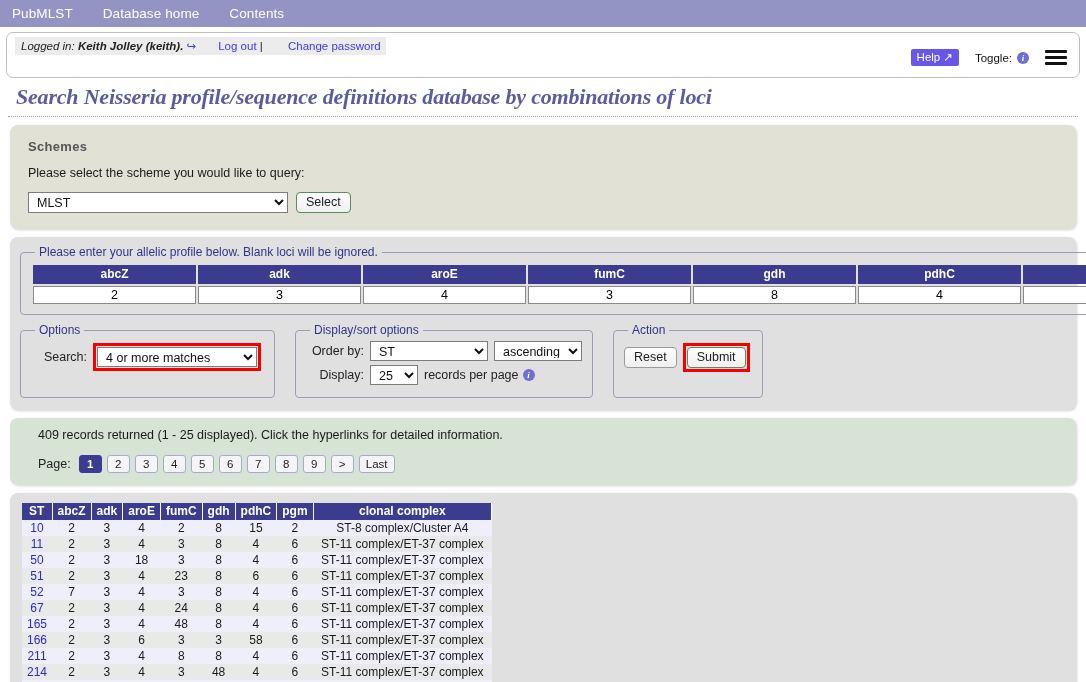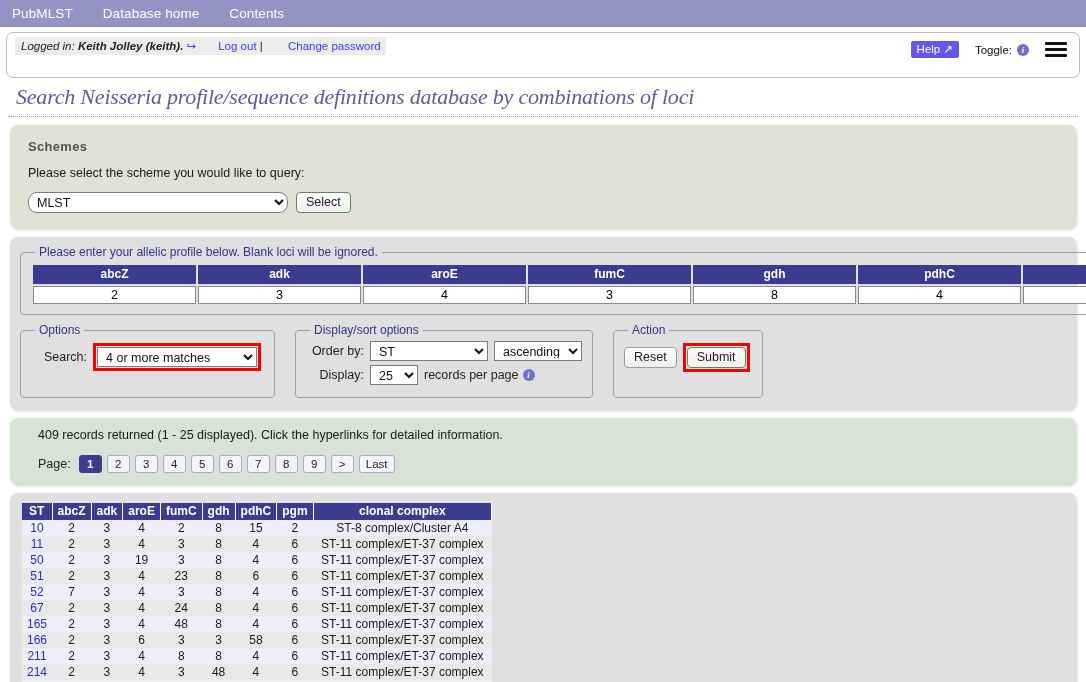--- a/index.html
+++ b/index.html
@@ -59,21 +59,21 @@
   }
   .login-left b { font-style: italic; }
   .login-left a {
     color: #3a3af0;
     text-decoration: none;
     font-style: normal;
     margin-left: 22px;
   }
   .login-right {
     display: flex;
-    margin-top: 8px;
+    margin-top: 16px;
     gap: 16px;
   }
   .help-btn {
     background: #6657e8;
     color: #ffffff;
     font-size: 11.5px;
     padding: 1px 6px 2px 6px;
     border-radius: 2px;
     display: inline-flex;
     align-items: center;
@@ -113,21 +113,21 @@
     display: block;
     height: 3px;
     background: #111;
     border-radius: 1px;
   }
 
   
   .page-title {
     font-family: "Liberation Serif", "DejaVu Serif", serif;
     font-style: italic;
-    font-weight: normal;
+    font-weight: bold;
     font-size: 22px;
     color: #5b5b9e;
     padding: 4px 0 6px 8px;
     border-bottom: 1px dotted #9a9ac4;
     margin: 2px 2px 0 2px;
     letter-spacing: -0.2px;
   }
 
   
   .box {
@@ -185,21 +185,21 @@
     border-radius: 4px;
     padding: 2px 9px 3px 9px;
     color: #222;
     cursor: pointer;
   }
   .btn-green {
     border-color: #5b8a5b;
   }
 
   .scheme-row { display: flex; align-items: center; gap: 8px; }
-  #scheme-select { width: 260px; height: 21px; border-radius: 9px; }
+  #scheme-select { width: 260px; height: 21px; }
 
   
   fieldset.fs {
     border: 1px solid #9c9cb8;
     border-radius: 4px;
     margin: 0;
     padding: 4px 10px 8px 10px;
     box-sizing: border-box;
   }
   fieldset.fs > legend {
@@ -506,21 +506,21 @@
             <td>3</td>
             <td>8</td>
             <td>4</td>
             <td>6</td>
             <td class="cc">ST-11 complex/ET-37 complex</td>
           </tr>
           <tr class="odd">
             <td class="st"><a href="#">50</a></td>
             <td>2</td>
             <td>3</td>
-            <td>19</td>
+            <td>18</td>
             <td>3</td>
             <td>8</td>
             <td>4</td>
             <td>6</td>
             <td class="cc">ST-11 complex/ET-37 complex</td>
           </tr>
           <tr class="even">
             <td class="st"><a href="#">51</a></td>
             <td>2</td>
             <td>3</td>

